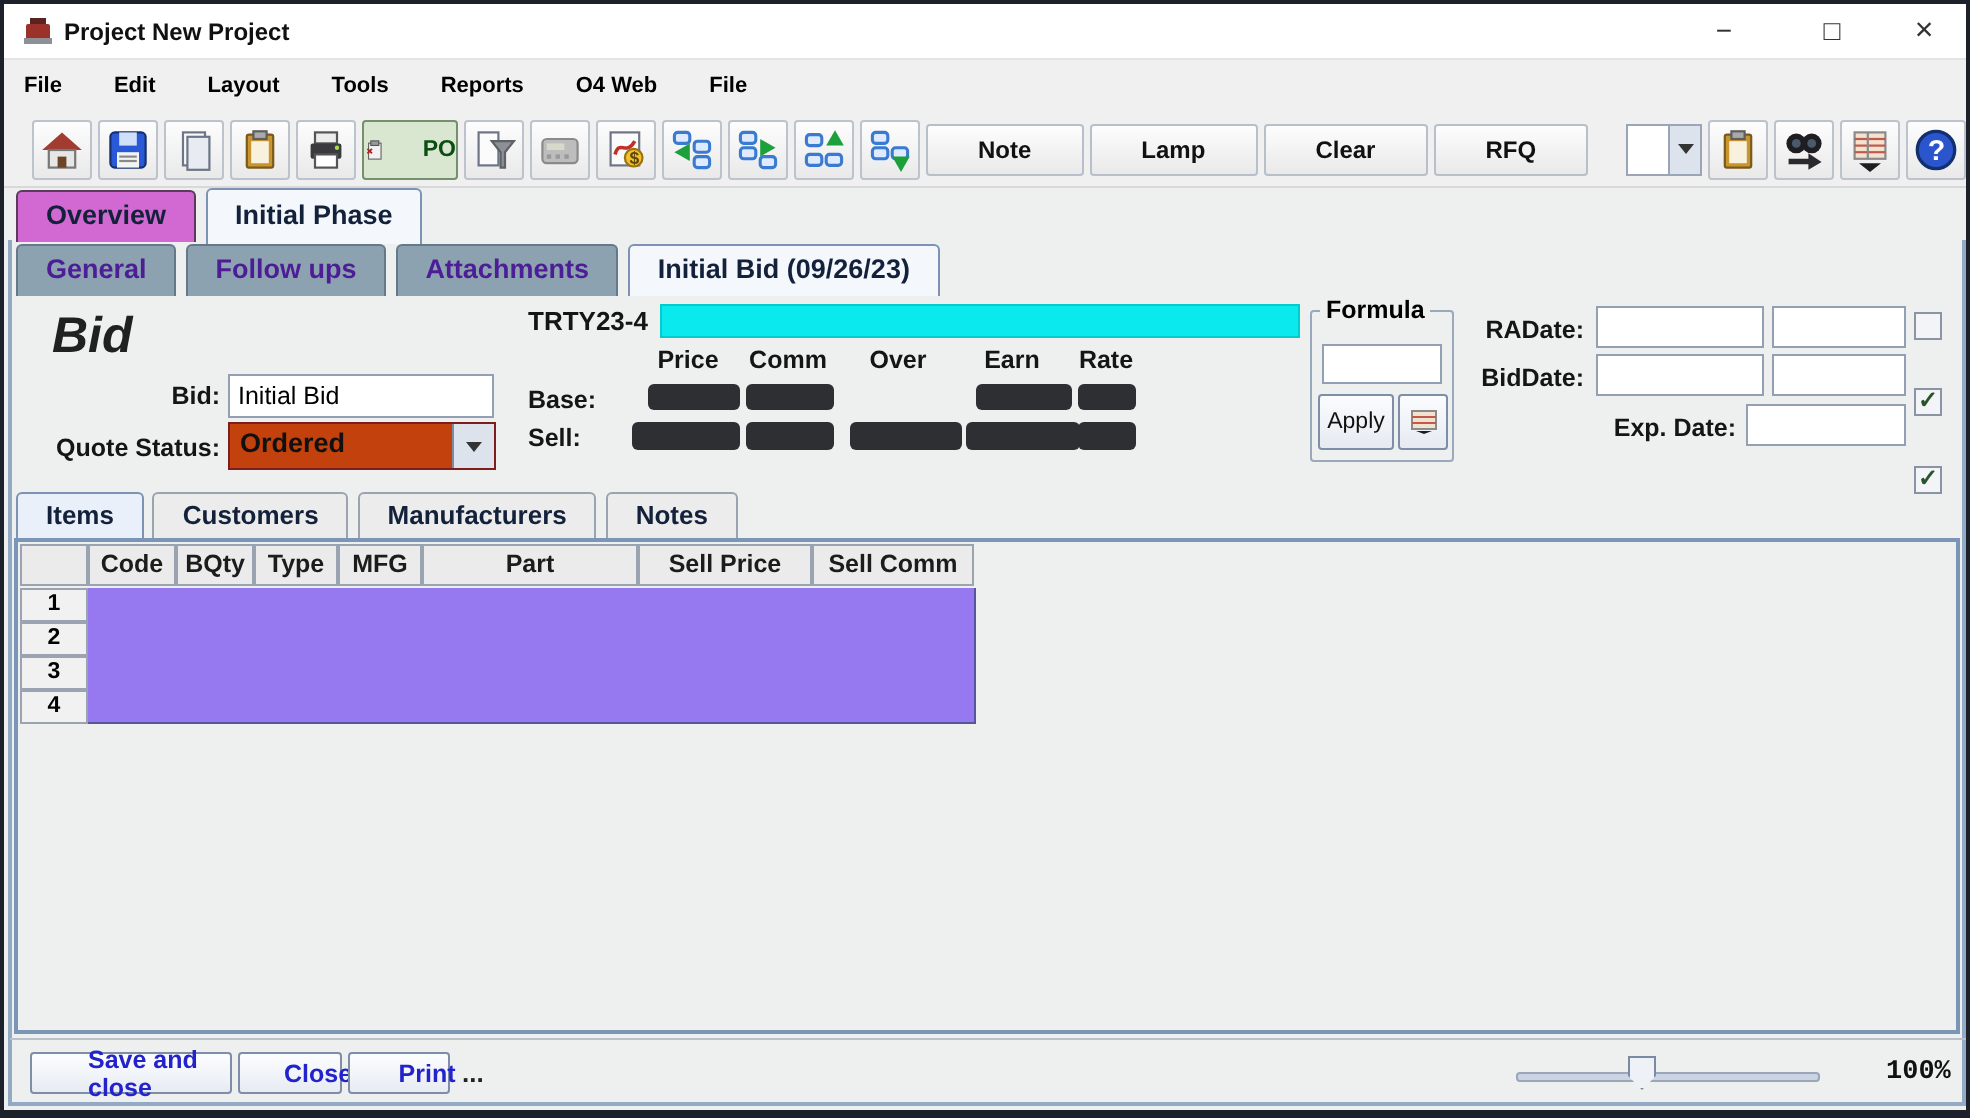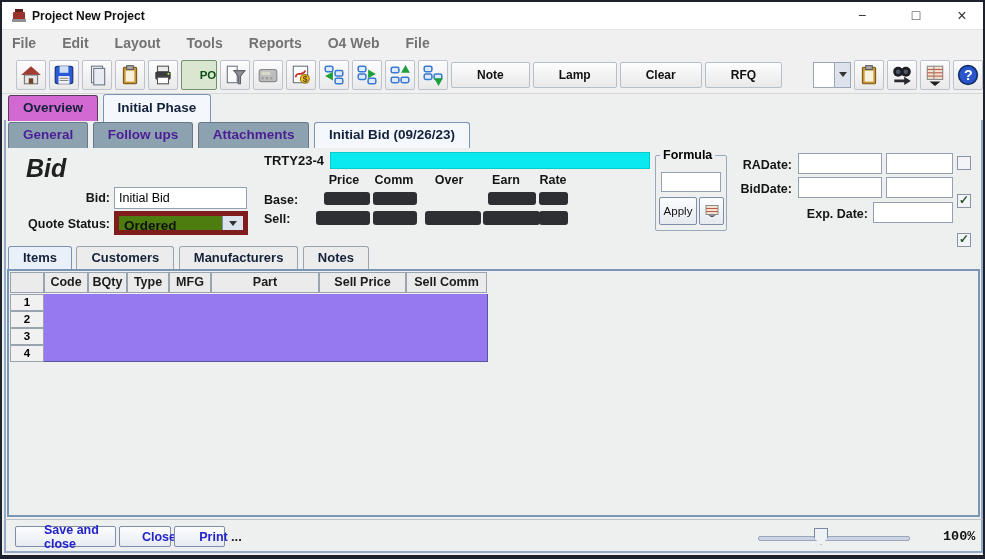--- a/index.html
+++ b/index.html
@@ -11,29 +11,29 @@
   }
   .abs { position:absolute; }
 
   
   .titlebar { left:0; top:0; width:100%; height:28px; background:#ffffff; border-bottom:1px solid #e4e4e4; }
   .title-text { left:30px; top:7px; font-size:12px; font-weight:bold; color:#111; }
   .winctl { top:0; width:44px; height:27px; text-align:center; line-height:27px; font-size:14px; color:#333; cursor:default; }
 
   
   .menubar { left:0; top:28px; width:100%; height:26px; background:#f0f0f0; display:flex; align-items:center; gap:26px; padding-left:10px; }
-  .menu-item { font-size:14px; font-weight:bold; color:#737373; }
+  .menu-item { font-size:11px; font-weight:bold; color:#000000; }
 
   
   .toolbar { left:0; top:54px; width:100%; height:38px; background:#f0f0f0; border-bottom:1px solid #d8d8d8; display:flex; align-items:center; padding-left:14px; gap:3px; }
   .grip { position:absolute; left:3px; top:58px; width:7px; height:30px;
     background:repeating-linear-gradient(45deg,#c9c9c9 0 2px,#f0f0f0 2px 4px); }
   .tbtn { width:30px; height:30px; background:linear-gradient(#fdfdfd,#e9e9e9); border:1px solid #bcc3cd; border-radius:2px; display:flex; align-items:center; justify-content:center; }
   .tbtn svg { width:22px; height:22px; }
-  .tbtn.po { width:36px; background:#d9e7d0; border:1px solid #74906c; gap:18px; }
+  .tbtn.po { width:48px; background:#d9e7d0; border:1px solid #74906c; gap:18px; }
   .po-label { font-size:11.5px; font-weight:bold; color:#0c4d14; }
   .txtbtn { height:26px; padding:0 25px; background:linear-gradient(#fdfdfd,#e9e9e9); border:1px solid #b7bfca; border-radius:2px; font-size:12px; font-weight:bold; color:#111; display:flex; align-items:center; }
   .tb-spacer { flex:1; }
   .tb-combo { width:38px; height:26px; border:1px solid #9aa6b6; background:#fff; display:flex; }
   .tb-combo .field { flex:1; }
   .tb-combo .arrow { width:16px; background:#dde3ec; border-left:1px solid #9aa6b6; display:flex; align-items:center; justify-content:center; }
   .tri-down { width:0; height:0; border-left:4px solid transparent; border-right:4px solid transparent; border-top:5px solid #333; }
 
   
   .outer-frame { left:2px; top:118px; width:979px; height:433px; border:2px solid #94aac4; border-top:none; pointer-events:none; }
@@ -48,21 +48,21 @@
   .detail-row { left:6px; top:244px; height:23px; }
   .tab.small { height:23px; line-height:21px; font-size:13px; }
   .tab.small-sel { background:#e9f0fa; }
   .tab.small-un { background:#ececec; border-color:#9aa4b0; }
 
   
   .bid-title { left:24px; top:152px; font-size:25px; font-weight:bold; font-style:italic; color:#202020; }
   .lbl { font-size:12.5px; font-weight:bold; color:#151515; }
   .r { text-align:right; }
   input.fld { border:1px solid #93a0b4; background:#fff; font-family:"Liberation Sans",sans-serif; font-size:12.5px; padding:2px 4px; }
-  .combo { border:5px solid #7f1d1d; background:#4d7c0f; display:flex; }
+  .combo { border:1px solid #7f1d1d; background:#c2410c; display:flex; }
   .combo .val { flex:1; font-size:13.5px; font-weight:bold; color:#111; padding:2px 5px; }
   .combo .arrow { width:21px; background:#dde3ec; border-left:1px solid #7d8ca2; display:flex; align-items:center; justify-content:center; }
   .cyanbar { background:#0aeaee; border:1px solid #0cc; }
   .colhdr { font-size:12.5px; font-weight:bold; color:#151515; text-align:center; }
   .blk { background:#2e2f33; border-radius:3px; }
   .group { border:1px solid #9aa8bc; border-radius:2px; }
   .legend { background:#eef0f0; padding:0 3px; font-size:12.5px; font-weight:bold; }
   .sbtn { background:linear-gradient(#fbfcfe,#e6eaf1); border:1px solid #7e8ea9; border-radius:2px; font-size:11.5px; color:#111; display:flex; align-items:center; justify-content:center; }
   .checkbox { width:14px; height:14px; background:#f2f4f7; border:1px solid #8a94a4; position:relative; }
   .checkbox.checked::after { content:"✓"; position:absolute; left:1px; top:-2px; font-size:12px; font-weight:bold; color:#27542a; }

